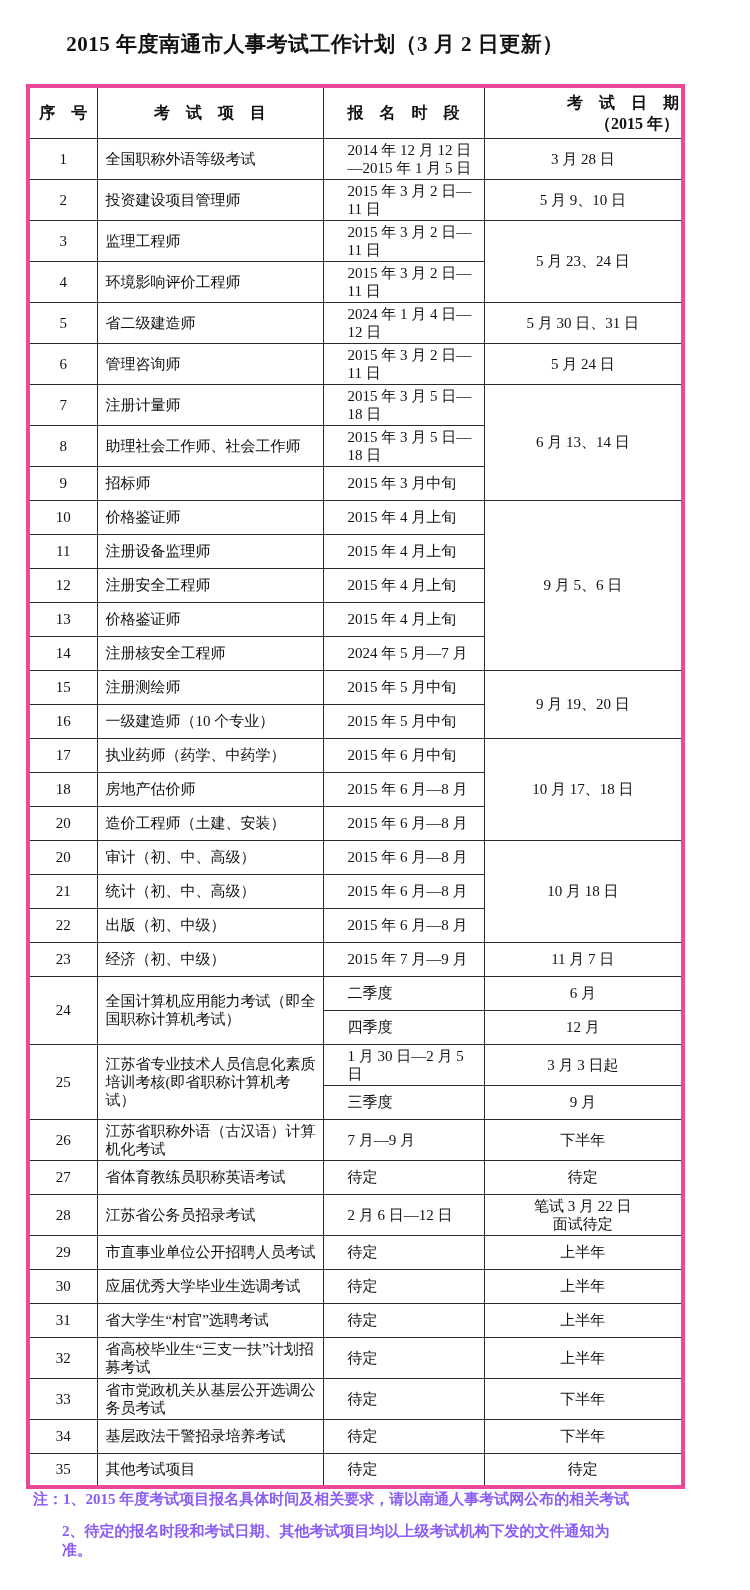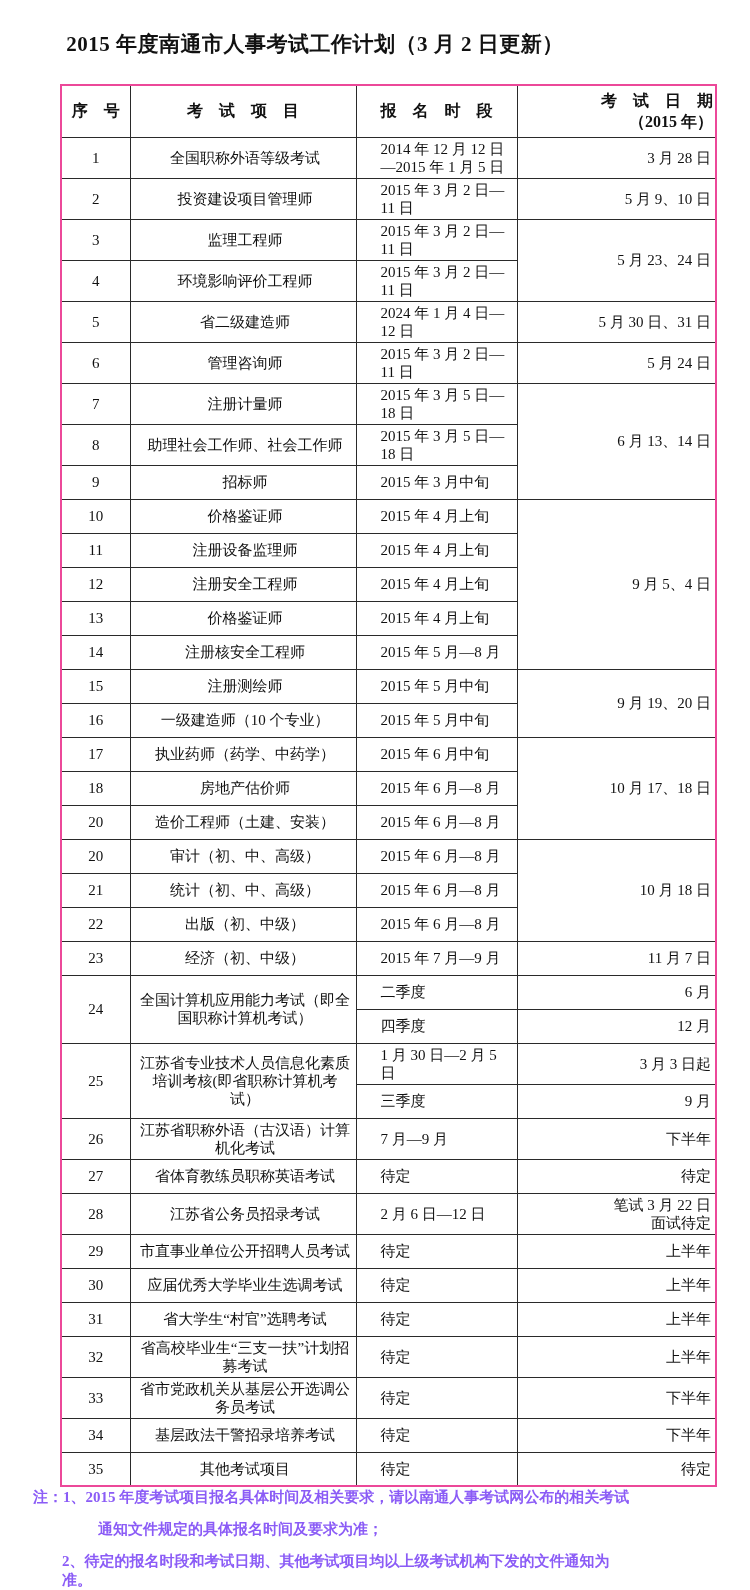--- a/index.html
+++ b/index.html
@@ -16,44 +16,44 @@
     padding:30px 0 26px 0;
     text-align:center;
     font-size:21px;
     font-weight:bold;
     letter-spacing:0.5px;
   }
   table.exam-table{
     border-collapse:collapse;
     table-layout:fixed;
     width:655px;
-    margin-left:60px;
-    border:2px solid #ec4899;
+    margin-left:26px;
+    border:4px solid #ec4899;
   }
   .exam-table th, .exam-table td{
     border:1px solid #2a2a2a;
     font-size:15px;
     line-height:18px;
     vertical-align:middle;
     padding:2px 8px;
     overflow:hidden;
   }
   .exam-table thead tr{height:52px;}
   .exam-table tbody tr{height:34px;}
   .exam-table th{
     font-weight:bold;
     text-align:center;
     font-size:16px;
     padding:2px 2px;
   }
   .hdr-date-l1, .hdr-date-l2{text-align:right; line-height:21px;}
   td.c-no{text-align:center; padding:2px 2px;}
-  td.c-proj{text-align:center; padding:2px 4px 2px 8px;}
+  td.c-proj{text-align:left; padding:2px 4px 2px 8px;}
   td.c-reg{text-align:left; padding:2px 4px 2px 24px;}
-  td.c-date{text-align:right; white-space:pre-line; padding:2px 4px;}
+  td.c-date{text-align:center; white-space:pre-line; padding:2px 4px;}
   .notes{
     margin-top:1px;
     font-size:15px;
     font-weight:bold;
     line-height:19px;
     color:#8b5cf6;
   }
   .note-line{margin-bottom:13px;}
   .note-l1{margin-left:33px;}
   .note-l2{margin-left:98px;}
@@ -133,41 +133,41 @@
         </tr>
         <tr>
           <td class="c-no">9</td>
           <td class="c-proj">招标师</td>
           <td class="c-reg">2015 年 3 月中旬</td>
         </tr>
         <tr>
           <td class="c-no">10</td>
           <td class="c-proj">价格鉴证师</td>
           <td class="c-reg">2015 年 4 月上旬</td>
-          <td class="c-date" rowspan="5">9 月 5、4 日</td>
+          <td class="c-date" rowspan="5">9 月 5、6 日</td>
         </tr>
         <tr>
           <td class="c-no">11</td>
           <td class="c-proj">注册设备监理师</td>
           <td class="c-reg">2015 年 4 月上旬</td>
         </tr>
         <tr>
           <td class="c-no">12</td>
           <td class="c-proj">注册安全工程师</td>
           <td class="c-reg">2015 年 4 月上旬</td>
         </tr>
         <tr>
           <td class="c-no">13</td>
           <td class="c-proj">价格鉴证师</td>
           <td class="c-reg">2015 年 4 月上旬</td>
         </tr>
         <tr>
           <td class="c-no">14</td>
           <td class="c-proj">注册核安全工程师</td>
-          <td class="c-reg">2015 年 5 月—8 月</td>
+          <td class="c-reg">2024 年 5 月—7 月</td>
         </tr>
         <tr>
           <td class="c-no">15</td>
           <td class="c-proj">注册测绘师</td>
           <td class="c-reg">2015 年 5 月中旬</td>
           <td class="c-date" rowspan="2">9 月 19、20 日</td>
         </tr>
         <tr>
           <td class="c-no">16</td>
           <td class="c-proj">一级建造师（10 个专业）</td>
@@ -290,17 +290,16 @@
           <td class="c-no">35</td>
           <td class="c-proj">其他考试项目</td>
           <td class="c-reg">待定</td>
           <td class="c-date">待定</td>
         </tr>
       </tbody>
   </table>
 
   <div class="notes">
     <div class="note-line note-l1">注：1、2015 年度考试项目报名具体时间及相关要求，请以南通人事考试网公布的相关考试</div>
-    <div class="note-line note-l2">通知文件规定的具体报名时间及要求为准；</div>
     <div class="note-line note-l3">2、待定的报名时段和考试日期、其他考试项目均以上级考试机构下发的文件通知为准。</div>
   </div>
 
 </div>
 
 </body></html>

